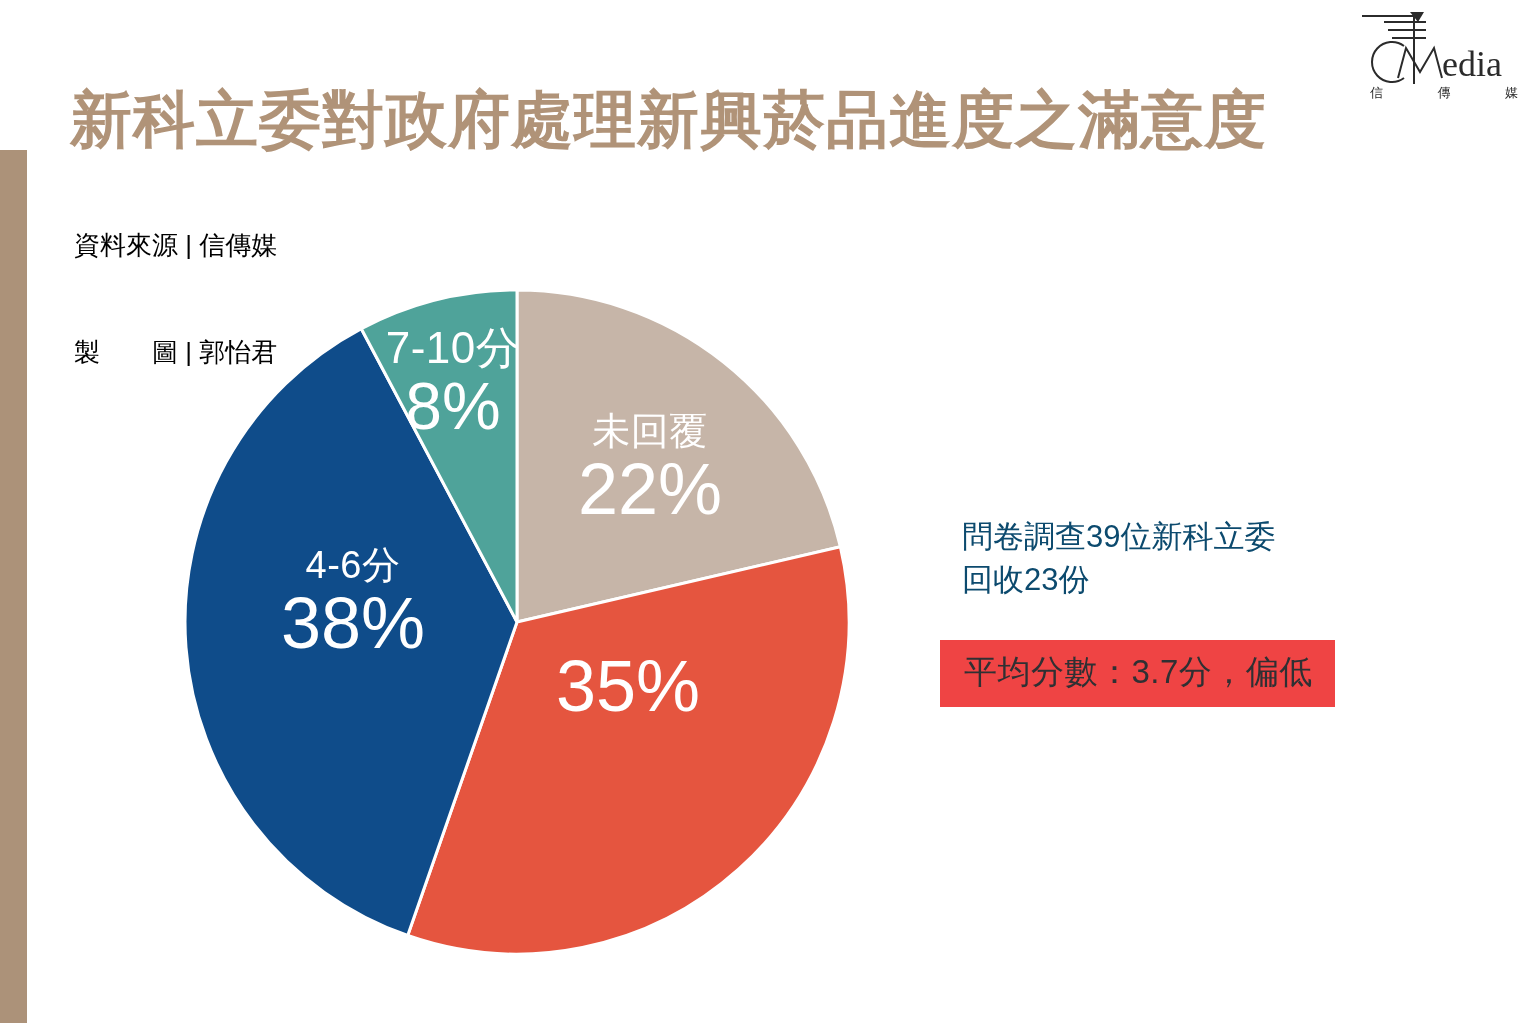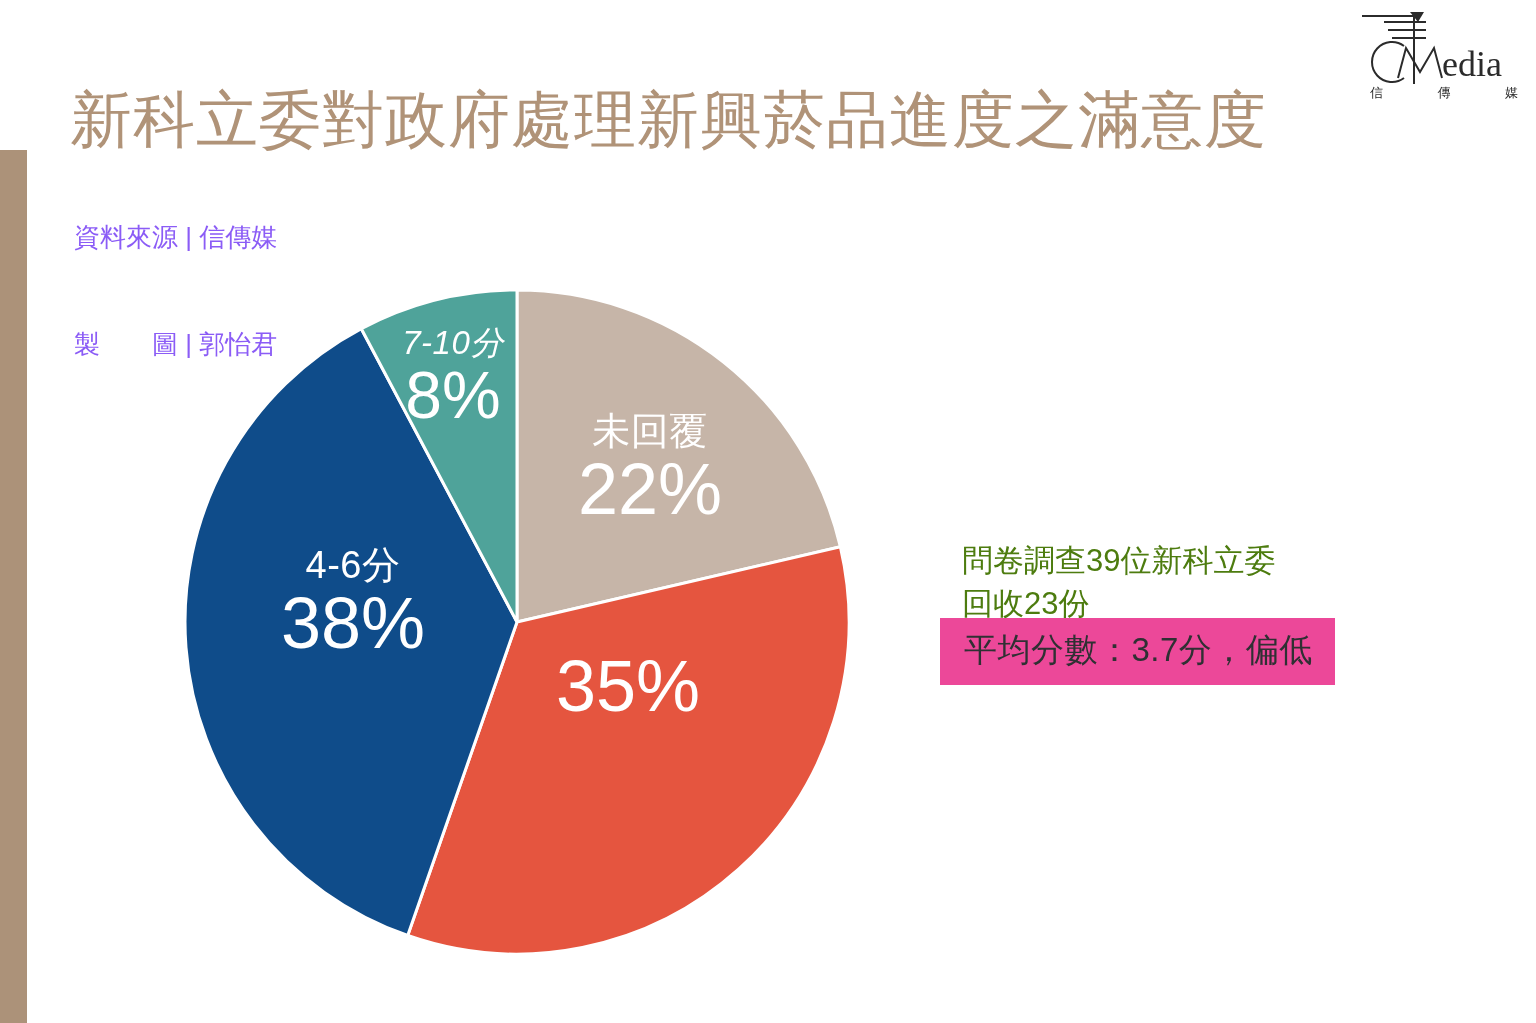--- a/index.html
+++ b/index.html
@@ -26,34 +26,34 @@
     height: 873px;
     background: #ac9279;
   }
 
   
   .page-title {
     position: absolute;
     left: 70px;
     top: 45px;
     font-size: 62px;
-    font-weight: normal;
+    font-weight: bold;
     letter-spacing: 1px;
     color: #b09378;
     white-space: nowrap;
     line-height: 1.05;
   }
 
   .credits {
     position: absolute;
     left: 74px;
-    top: 148px;
+    top: 156px;
     font-size: 26px;
     line-height: 1.38;
-    color: #8b5cf6;
+    color: #000000;
     white-space: pre;
   }
   .credits div { white-space: pre; }
 
   
   .logo {
     position: absolute;
     right: 18px;
     top: 6px;
     width: 170px;
@@ -102,41 +102,41 @@
     font-weight: 500;
     letter-spacing: 0px;
     margin-top: 2px;
   }
 
   
   .lbl-unanswered { left: 352px; top: 124px; width: 230px; }
   .lbl-low        { left: 330px; top: 360px; width: 230px; }
   .lbl-mid        { left: 55px;  top: 258px; width: 230px; }
   .lbl-high       { left: 190px; top: 38px;  width: 160px; }
-  .lbl-high .cat  { font-size: 33px; font-style: italic; }
+  .lbl-high .cat  { font-size: 44px; }
   .lbl-high .val  { font-size: 66px; }
 
   
   .note {
     position: absolute;
     left: 962px;
-    top: 540px;
+    top: 516px;
     width: 420px;
     font-size: 31px;
     line-height: 1.38;
-    color: #4d7c0f;
+    color: #0c4a6e;
   }
   .note-line { white-space: nowrap; }
 
   .avg-box {
     position: absolute;
     left: 940px;
-    top: 618px;
+    top: 640px;
     padding: 10px 22px 12px 24px;
-    background: #ec4899;
+    background: #ef4444;
     font-size: 33px;
     color: #2f3033;
     white-space: nowrap;
     letter-spacing: 0.5px;
     text-align: right;
   }
 </style>
 </head>
 <body>
 

